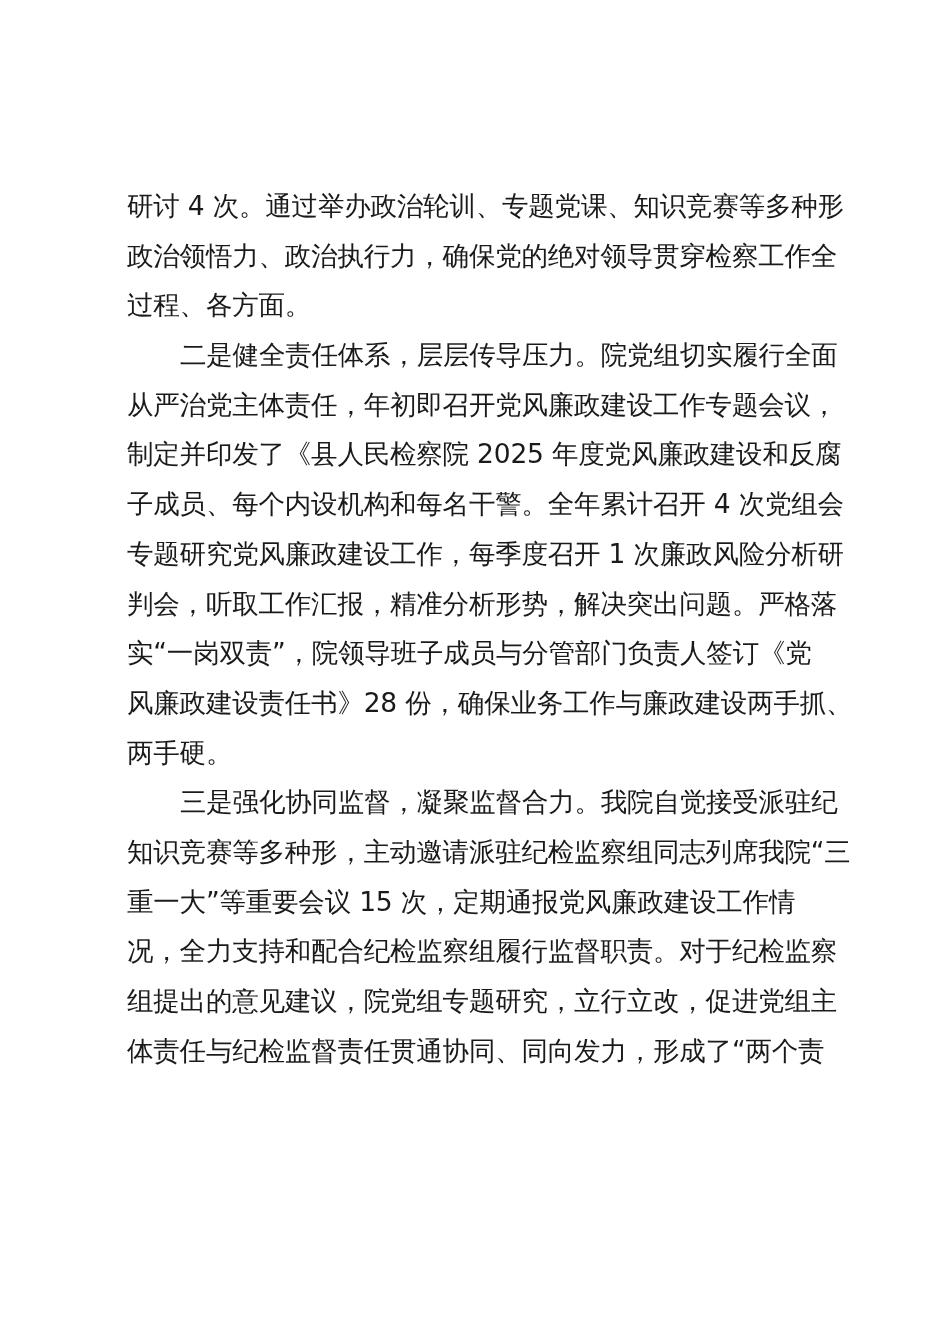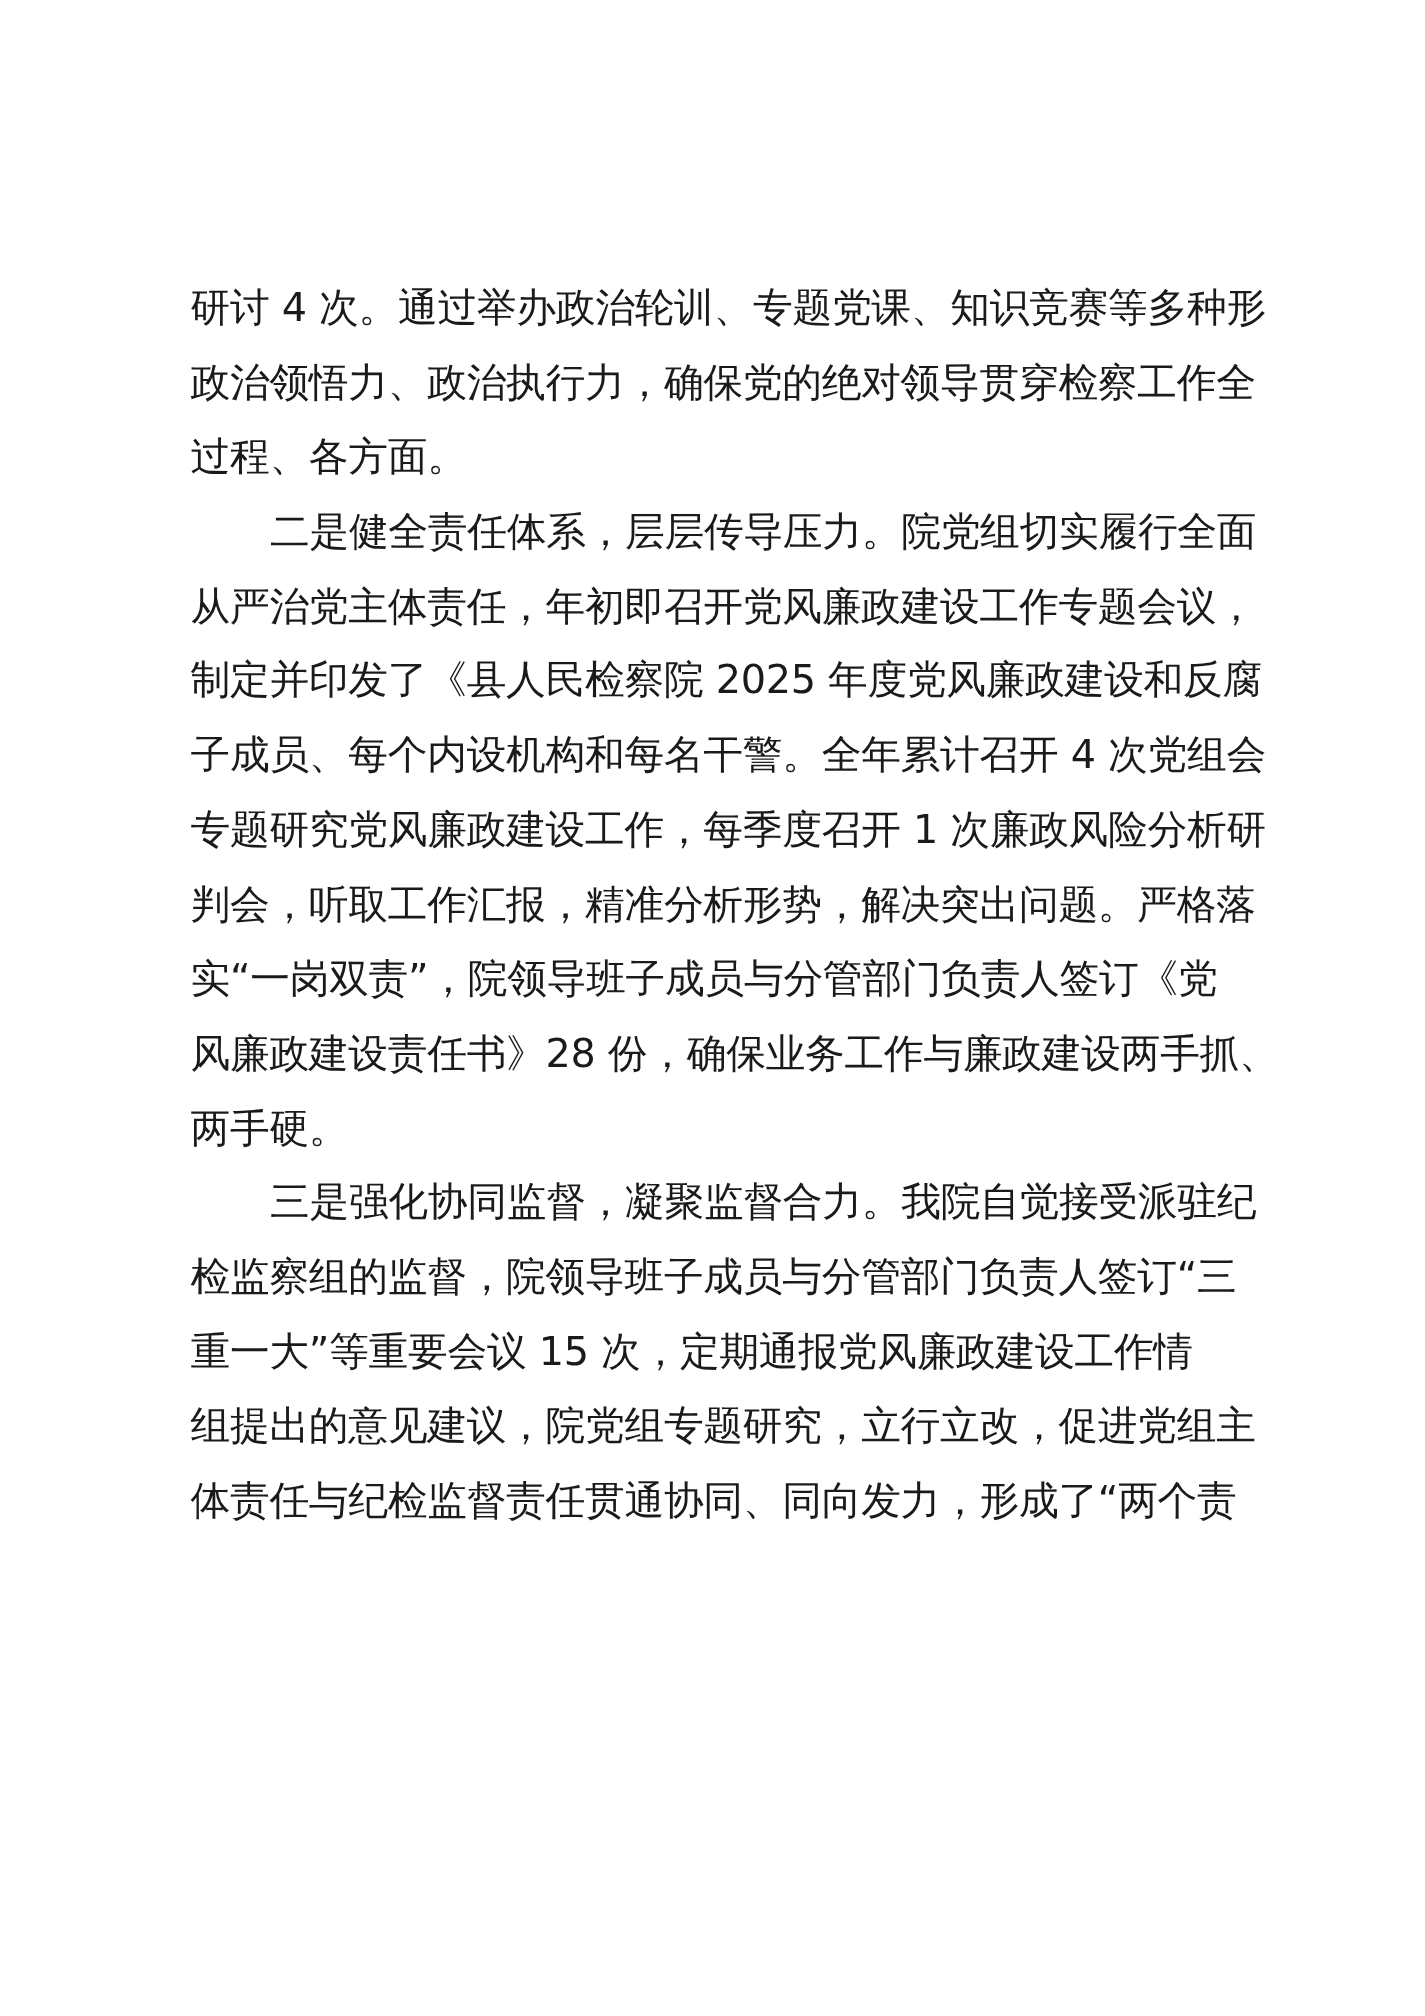--- a/index.html
+++ b/index.html
@@ -60,20 +60,21 @@
       <div class="line">子成员、每个内设机构和每名干警。全年累计召开 4 次党组会</div>
       <div class="line">专题研究党风廉政建设工作，每季度召开 1 次廉政风险分析研</div>
       <div class="line">判会，听取工作汇报，精准分析形势，解决突出问题。严格落</div>
       <div class="line">实“一岗双责”，院领导班子成员与分管部门负责人签订《党</div>
       <div class="line">风廉政建设责任书》28 份，确保业务工作与廉政建设两手抓、</div>
       <div class="line">两手硬。</div>
     </div>
 
     <div>
       <div class="line indent">三是强化协同监督，凝聚监督合力。我院自觉接受派驻纪</div>
-      <div class="line">检监察组的监督，院领导班子成员与分管部门负责人签订“三</div>
+      <div class="line">知识竞赛等多种形，主动邀请派驻纪检监察组同志列席我院“三</div>
       <div class="line">重一大”等重要会议 15 次，定期通报党风廉政建设工作情</div>
+      <div class="line">况，全力支持和配合纪检监察组履行监督职责。对于纪检监察</div>
       <div class="line">组提出的意见建议，院党组专题研究，立行立改，促进党组主</div>
       <div class="line">体责任与纪检监督责任贯通协同、同向发力，形成了“两个责</div>
     </div>
 
   </div>
 </div>
 
 </body></html>

